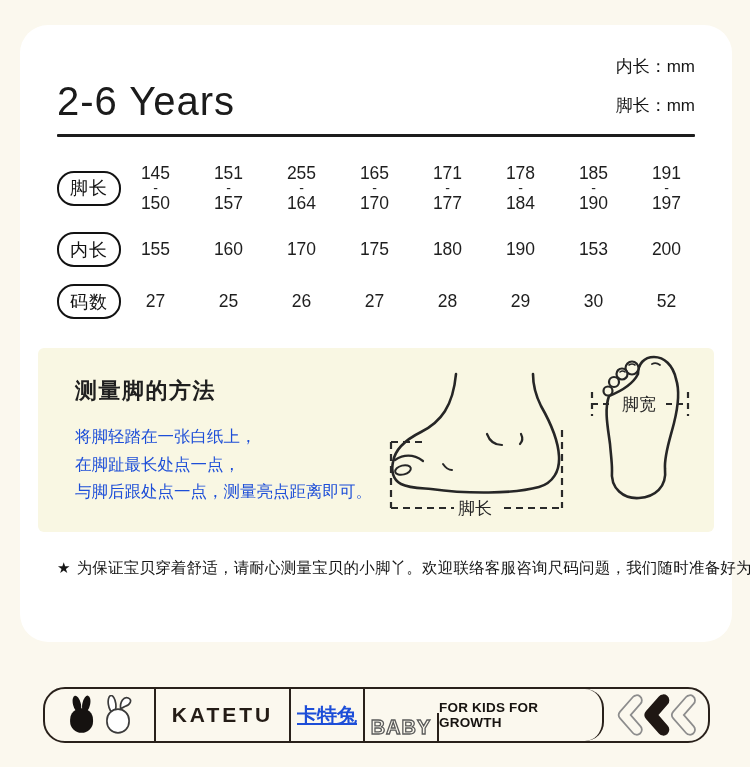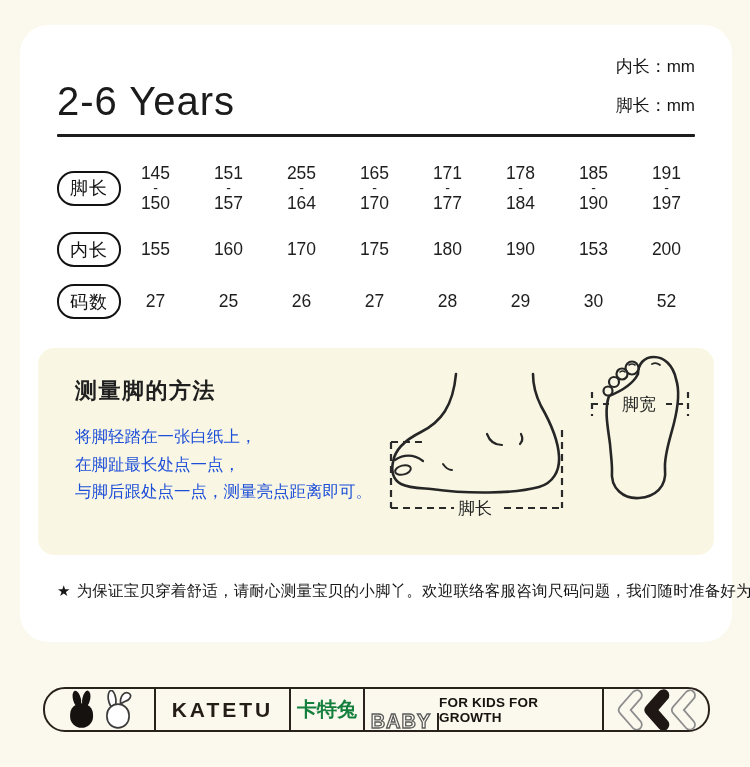--- a/index.html
+++ b/index.html
@@ -70,23 +70,23 @@
     font-size: 17.5px;
     color: #1e1e1e;
   }
   .range-top, .range-bottom { line-height: 21px; }
   .range-dash { line-height: 9px; font-size: 14px; color: #2a2a2a; }
   .trow-range { min-height: 54px; }
   
   .panel {
     position: relative;
     margin: 29px -19px 0 -19px;
-    height: 207px;
+    height: 184px;
     background: #f9f7e3;
-    border-radius: 16px;
+    border-radius: 6px;
     padding: 28px 0 0 37px;
   }
   .panel-title {
     font-size: 22px;
     font-weight: 600;
     letter-spacing: 1.5px;
     color: #1f1f1f;
   }
   .panel-lines { margin-top: 17px; font-size: 16.5px; line-height: 27.5px; color: #1d4ed8; }
   .illu-side { position: absolute; left: 348px; top: 24px; }
@@ -98,42 +98,42 @@
     font-size: 15.5px;
     letter-spacing: 0.2px;
     color: #161616;
     white-space: nowrap;
   }
   .note .star { margin-right: 6px; font-size: 15px; }
   
   .brandbar {
     position: absolute;
     left: 43px; top: 687px;
-    width: 667px; height: 45px;
+    width: 667px; height: 56px;
     border: 2px solid #29211b;
     border-radius: 22px;
     display: flex;
     align-items: stretch;
     overflow: hidden;
   }
   .seg {
     display: flex; align-items: center; justify-content: center;
     border-right: 2px solid #29211b;
   }
   .seg:last-child { border-right: none; }
   .seg-rabbits { flex: 0 0 111px; gap: 2px; }
   .seg-katetu  { flex: 0 0 135px; font-size: 21px; font-weight: 800; letter-spacing: 3px; color: #241c16; }
-  .seg-cn      { flex: 0 0 74px; font-size: 20px; font-weight: 700; color: #15803d; }
+  .seg-cn      { flex: 0 0 74px; font-size: 20px; font-weight: 700; color: #1d4ed8; text-decoration: underline; }
   .seg-baby    { flex: 0 0 74px; margin-top: 24px; }
   .seg-baby span {
     font-size: 20px; font-weight: 800; letter-spacing: 1px;
     color: transparent;
     -webkit-text-stroke: 1.3px #5a5a5a;
   }
-  .seg-slogan  { flex: 0 0 165px; font-size: 13.5px; font-weight: 800; letter-spacing: 0.2px; color: #171310; }
+  .seg-slogan  { flex: 0 0 165px; font-size: 13.5px; font-weight: 800; letter-spacing: 0.2px; color: #171310; border-radius: 19px; }
   .seg-chevrons{ flex: 1; }
 </style>
 </head>
 <body>
 
 <div class="card">
 
   <div class="hdr">
     <div class="hdr-title">2-6 Years</div>
     <div class="hdr-units">

